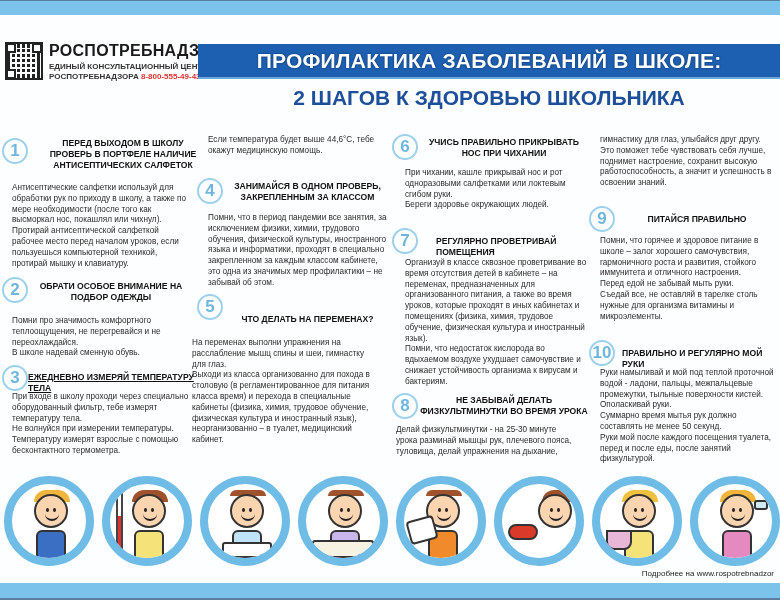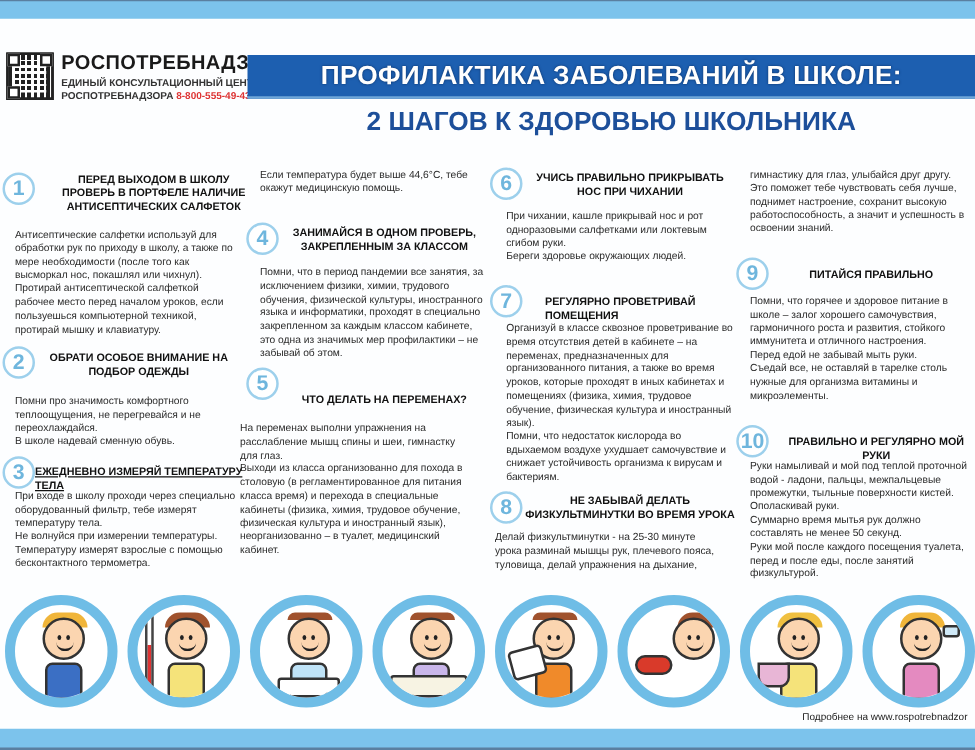--- a/index.html
+++ b/index.html
@@ -109,21 +109,21 @@
 <div class="body" style="left:600px; top:135px; width:178px; white-space:pre-line;">гимнастику для глаз, улыбайся друг другу.
 Это поможет тебе чувствовать себя лучше, поднимет настроение, сохранит высокую работоспособность, а значит и успешность в освоении знаний.</div>
 
 <div class="num" style="left:589px; top:206px;">9</div>
 <div class="heading" style="left:617px; top:214px; width:160px;">ПИТАЙСЯ ПРАВИЛЬНО</div>
 <div class="body" style="left:600px; top:236px; width:178px; white-space:pre-line;">Помни, что горячее и здоровое питание в школе – залог хорошего самочувствия, гармоничного роста и развития, стойкого иммунитета и отличного настроения.
 Перед едой не забывай мыть руки.
 Съедай все, не оставляй в тарелке столь нужные для организма витамины и микроэлементы.</div>
 
 <div class="num" style="left:589px; top:340px;">10</div>
-<div class="heading" style="left:622px; top:348px; width:158px; text-align:center;">ПРАВИЛЬНО И РЕГУЛЯРНО МОЙ РУКИ</div>
+<div class="heading" style="left:622px; top:348px; width:158px; text-align:left;">ПРАВИЛЬНО И РЕГУЛЯРНО МОЙ РУКИ</div>
 <div class="body" style="left:600px; top:368px; width:178px; white-space:pre-line;">Руки намыливай и мой под теплой проточной водой - ладони, пальцы, межпальцевые промежутки, тыльные поверхности кистей.
 Ополаскивай руки.
 Суммарно время мытья рук должно составлять не менее 50 секунд.
 Руки мой после каждого посещения туалета, перед и после еды, после занятий физкультурой.</div>
 
 <div class="illustrations">
   <div class="circ" style="left:4px;">
     <div class="hair" style="background:#f0b53a;"></div>
       <div class="face">
         <div class="smile"></div>

